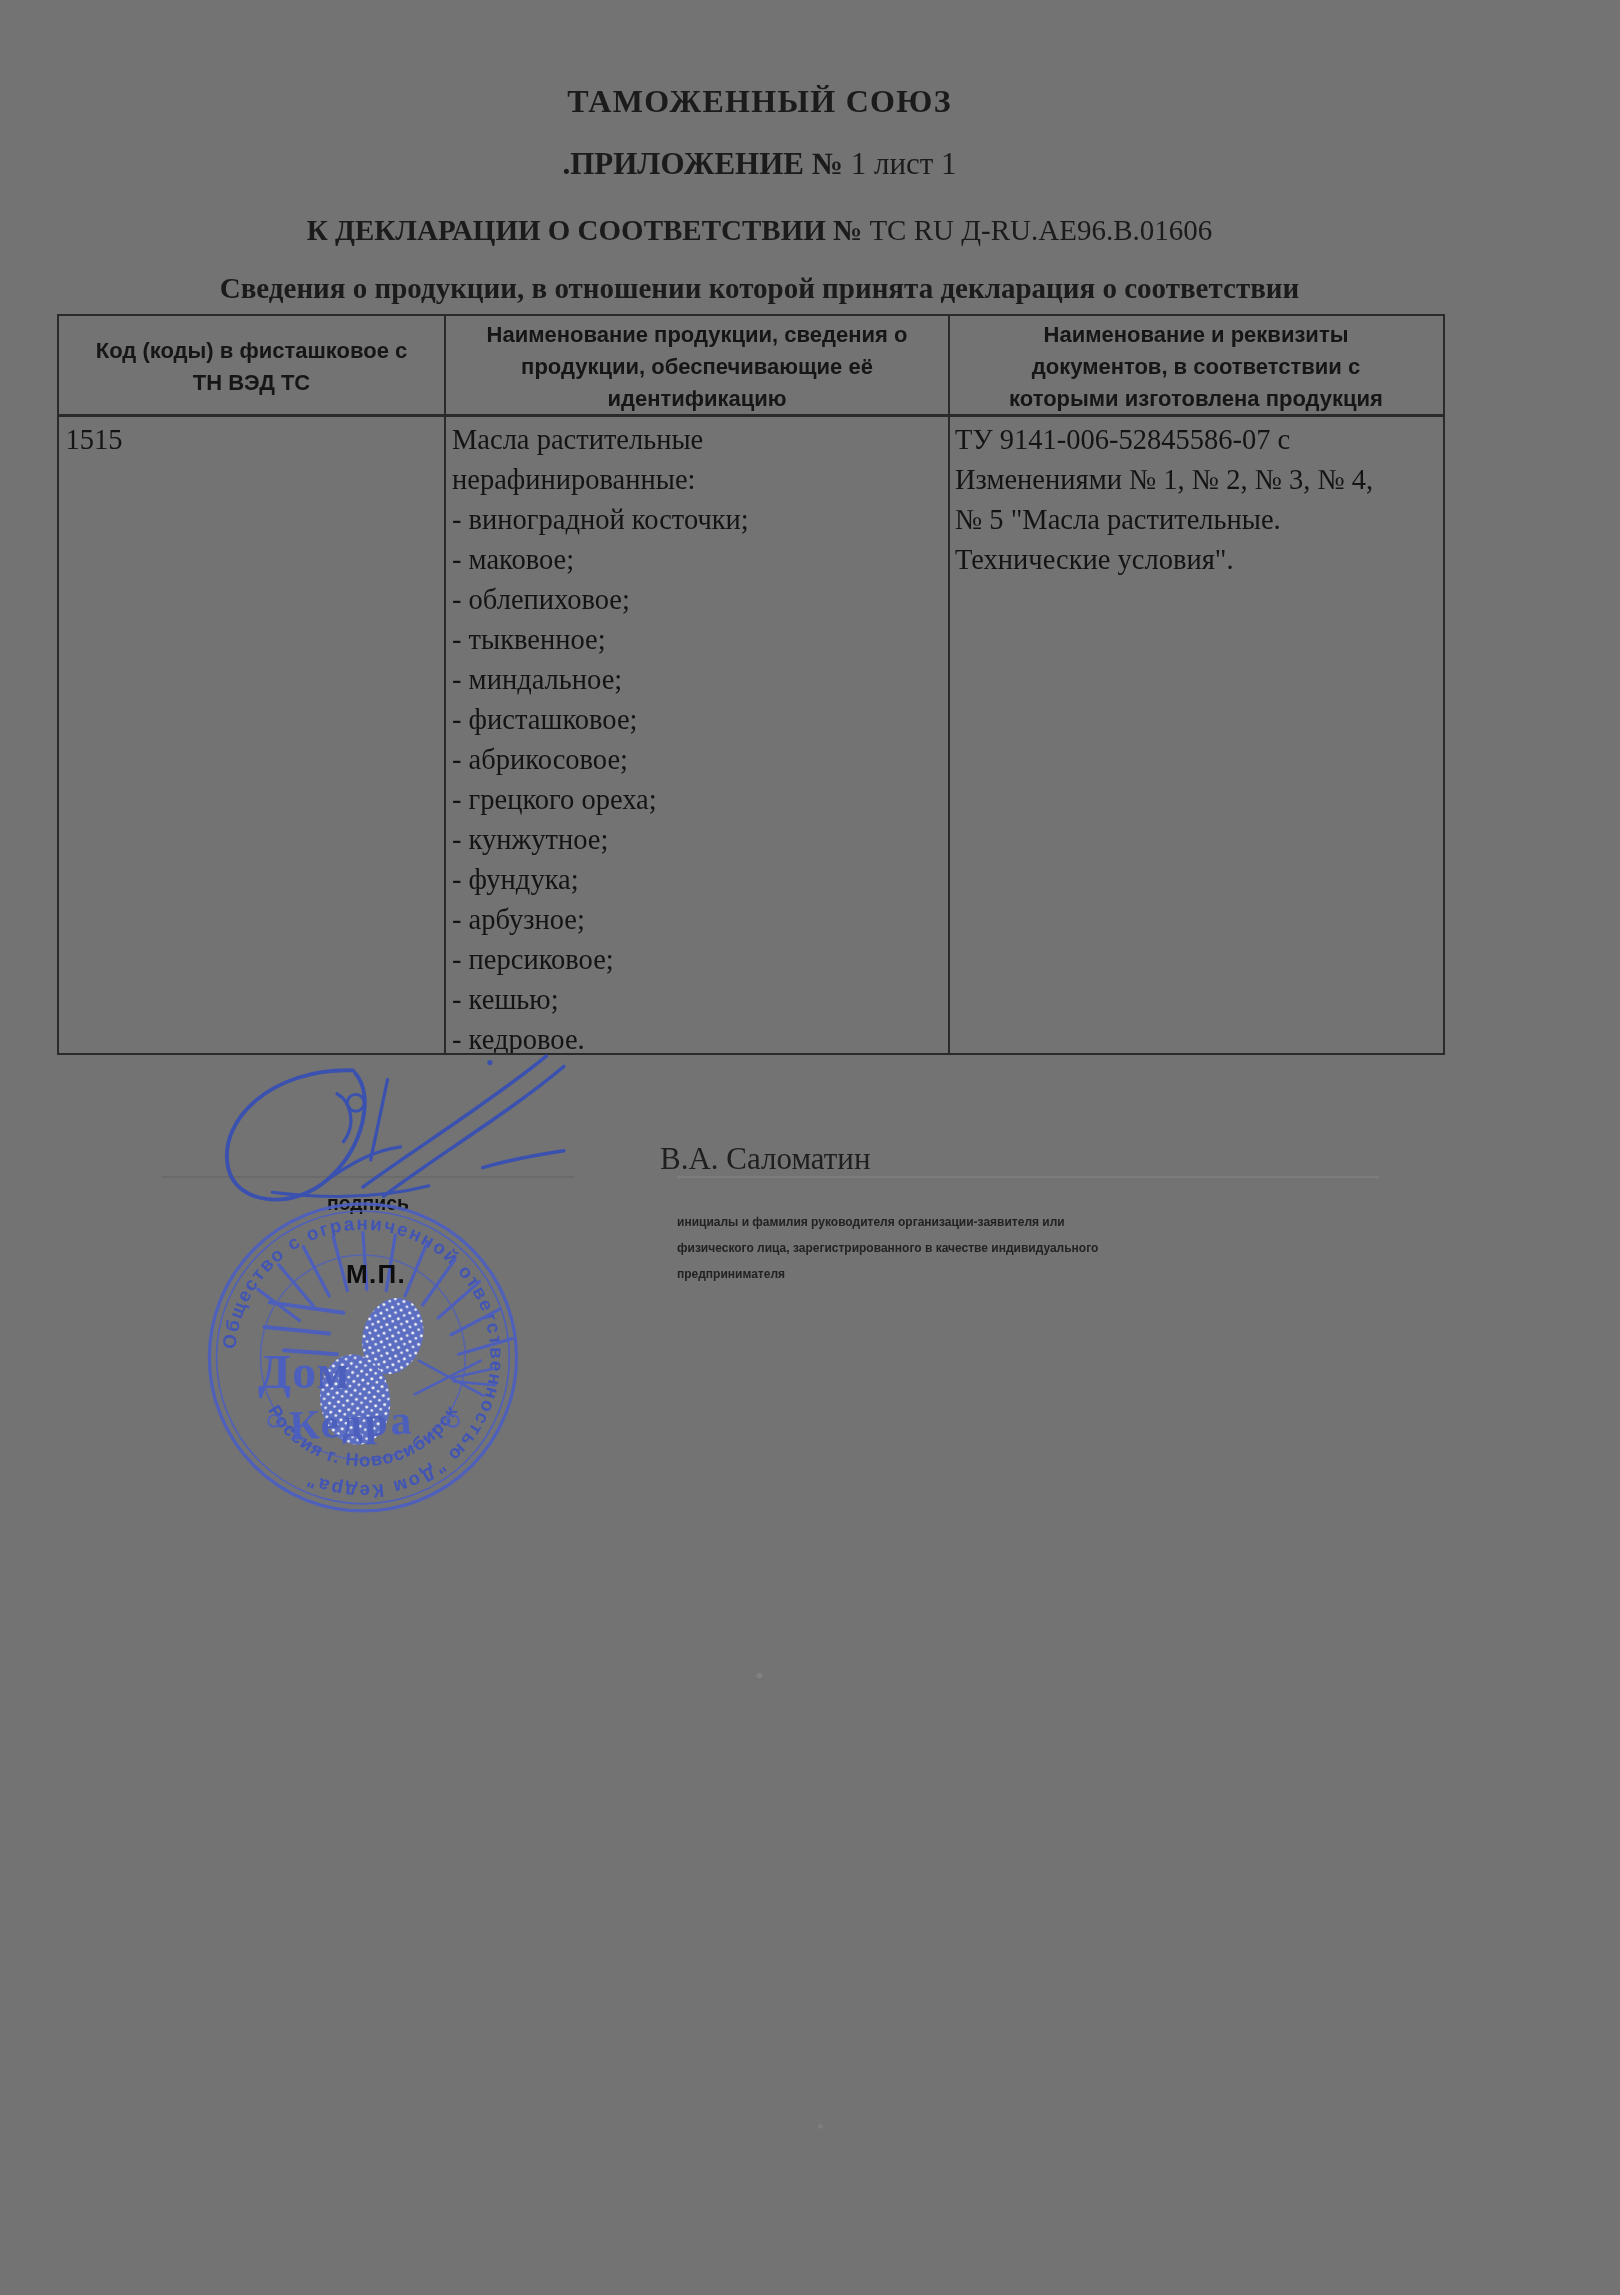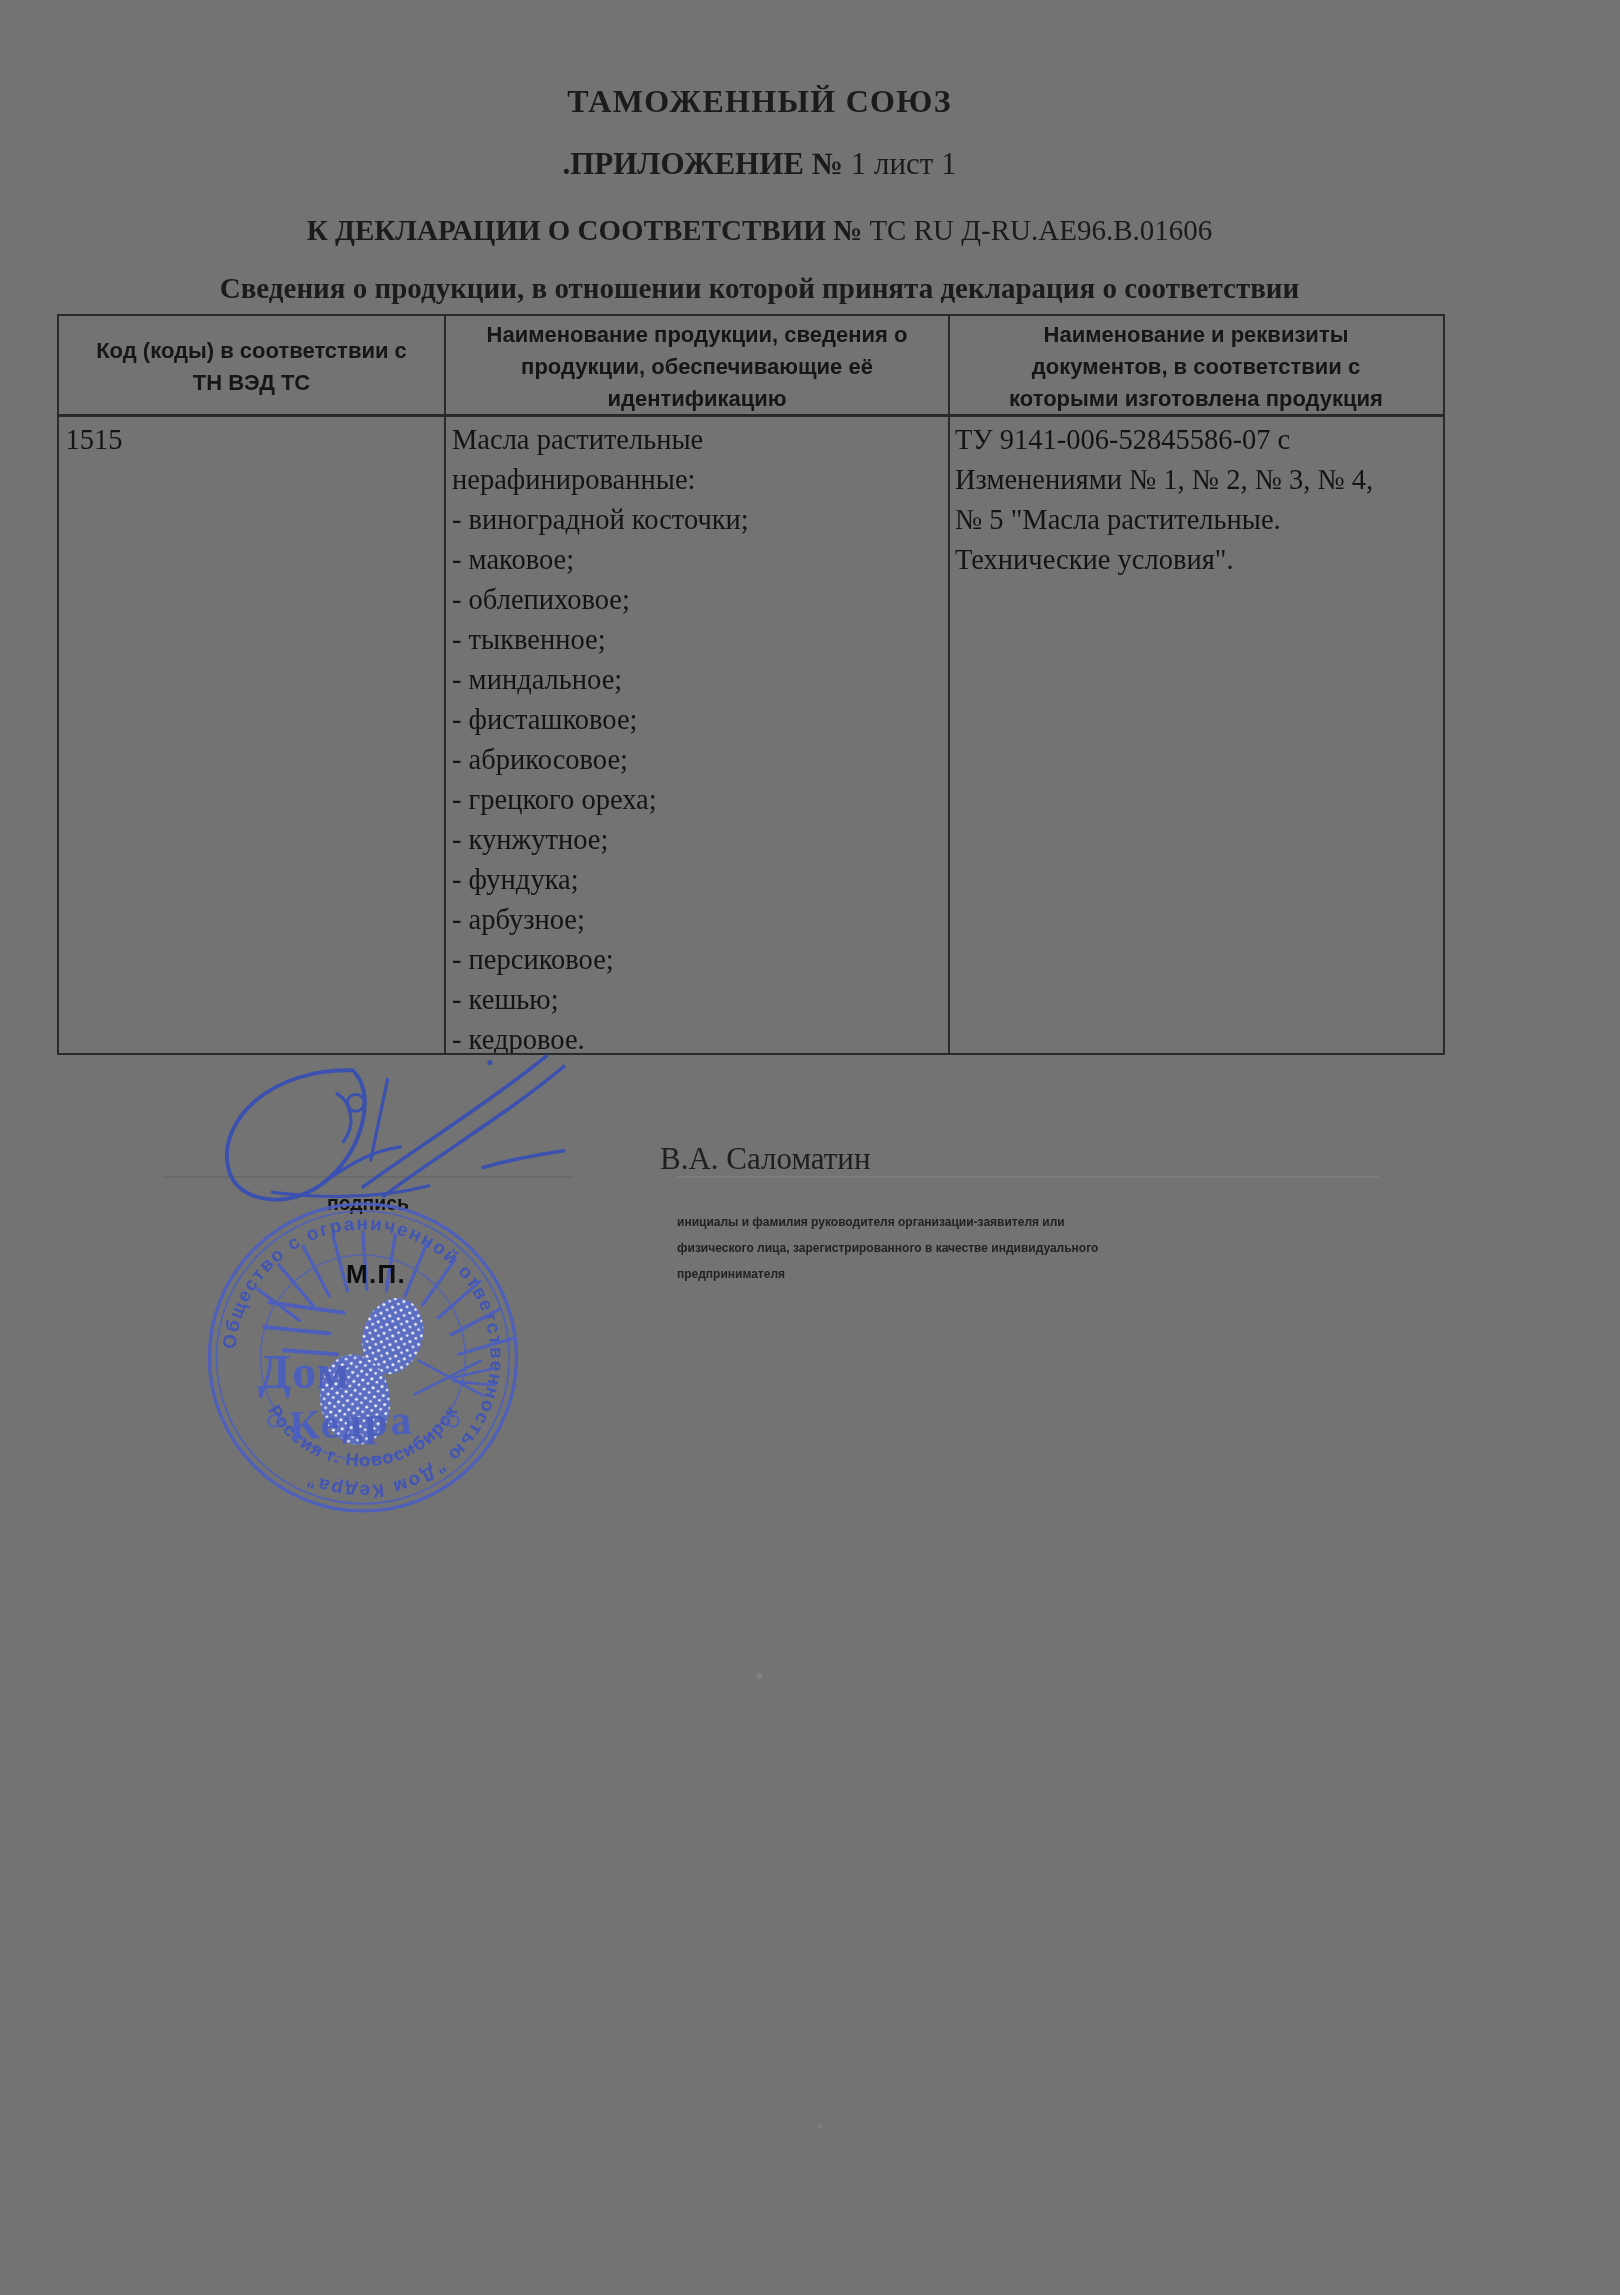--- a/index.html
+++ b/index.html
@@ -60,21 +60,21 @@
     <span class="t-bold">К ДЕКЛАРАЦИИ О СООТВЕТСТВИИ №</span><span> ТС RU Д-RU.АЕ96.В.01606</span>
   </div>
 
   <div id="subtitle" class="abs center-block">Сведения о продукции, в отношении которой принята декларация о соответствии</div>
 
   <div id="tbl" class="abs">
     <div id="vline1" class="vline"></div>
     <div id="vline2" class="vline"></div>
     <div id="hsep"></div>
 
-    <div id="hcell1" class="hcell">Код (коды) в соответствии с
+    <div id="hcell1" class="hcell">Код (коды) в фисташковое с
 ТН ВЭД ТС</div>
     <div id="hcell2" class="hcell">Наименование продукции, сведения о
 продукции, обеспечивающие её
 идентификацию</div>
     <div id="hcell3" class="hcell">Наименование и реквизиты
 документов, в соответствии с
 которыми изготовлена продукция</div>
 
     <div id="bcell1" class="bcell">1515</div>
     <div id="bcell2" class="bcell">Масла растительные

